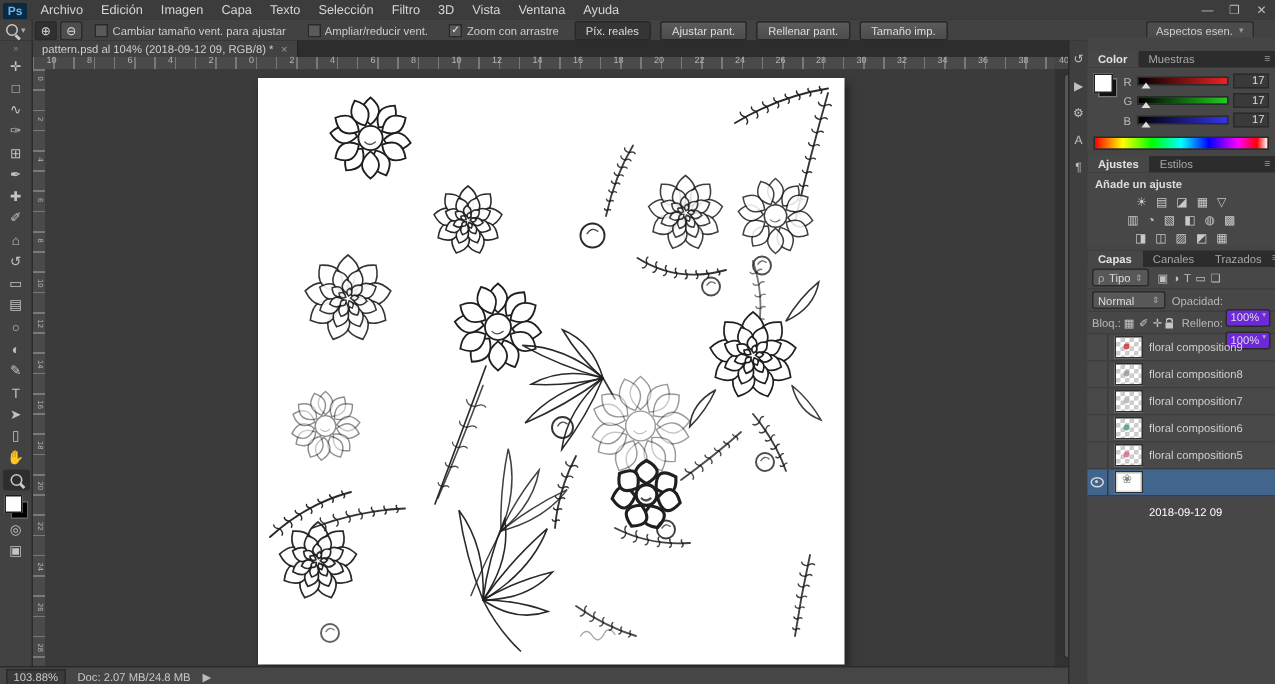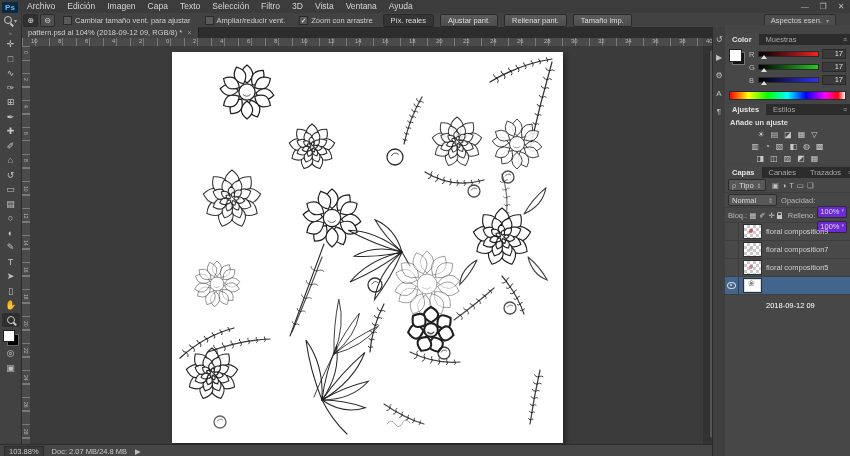--- a/index.html
+++ b/index.html
@@ -879,23 +879,37 @@
         <div class="layer-row">
           <div class="eye-cell"></div>
           <div class="thumb checker">
             <span class="mark" style="background: rgb(204, 59, 59);"></span>
           </div>
           <span class="layer-name">floral composition9</span>
         </div>
         <div class="layer-row">
           <div class="eye-cell"></div>
           <div class="thumb checker">
+            <span class="mark" style="background: rgb(154, 154, 154);"></span>
+          </div>
+          <span class="layer-name">floral composition8</span>
+        </div>
+        <div class="layer-row">
+          <div class="eye-cell"></div>
+          <div class="thumb checker">
             <span class="mark" style="background: rgb(185, 185, 185);"></span>
           </div>
           <span class="layer-name">floral composition7</span>
+        </div>
+        <div class="layer-row">
+          <div class="eye-cell"></div>
+          <div class="thumb checker">
+            <span class="mark" style="background: rgb(79, 159, 143);"></span>
+          </div>
+          <span class="layer-name">floral composition6</span>
         </div>
         <div class="layer-row">
           <div class="eye-cell"></div>
           <div class="thumb checker">
             <span class="mark" style="background: rgb(214, 106, 138);"></span>
           </div>
           <span class="layer-name">floral composition5</span>
         </div>
         <div class="layer-row selected">
           <div class="eye-cell">

